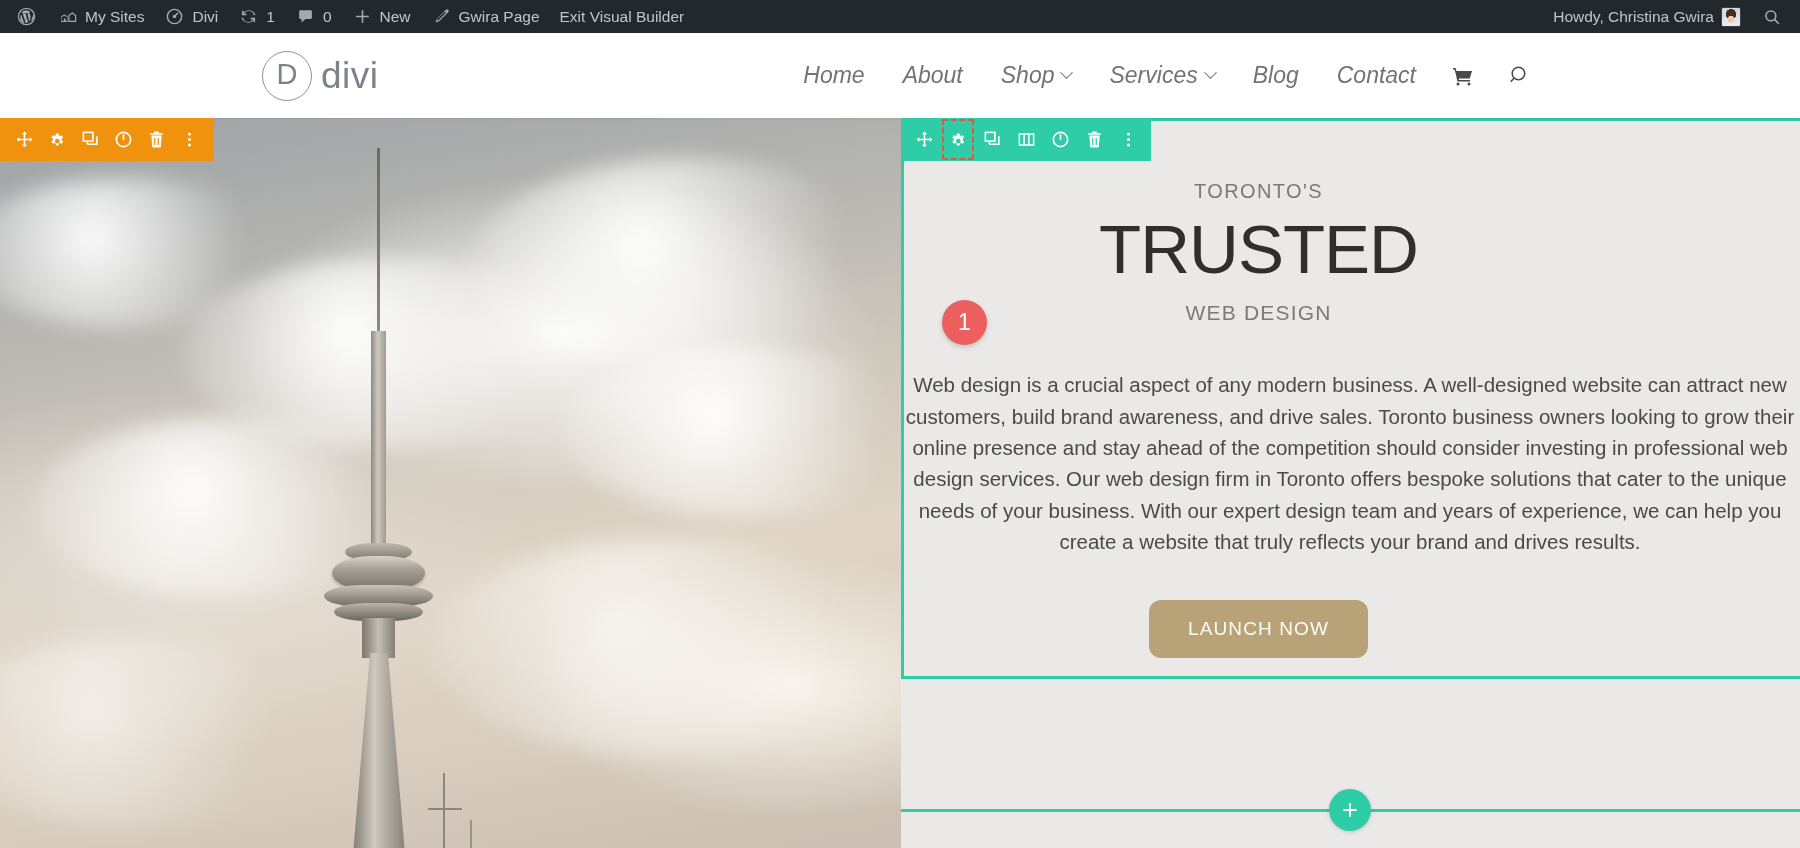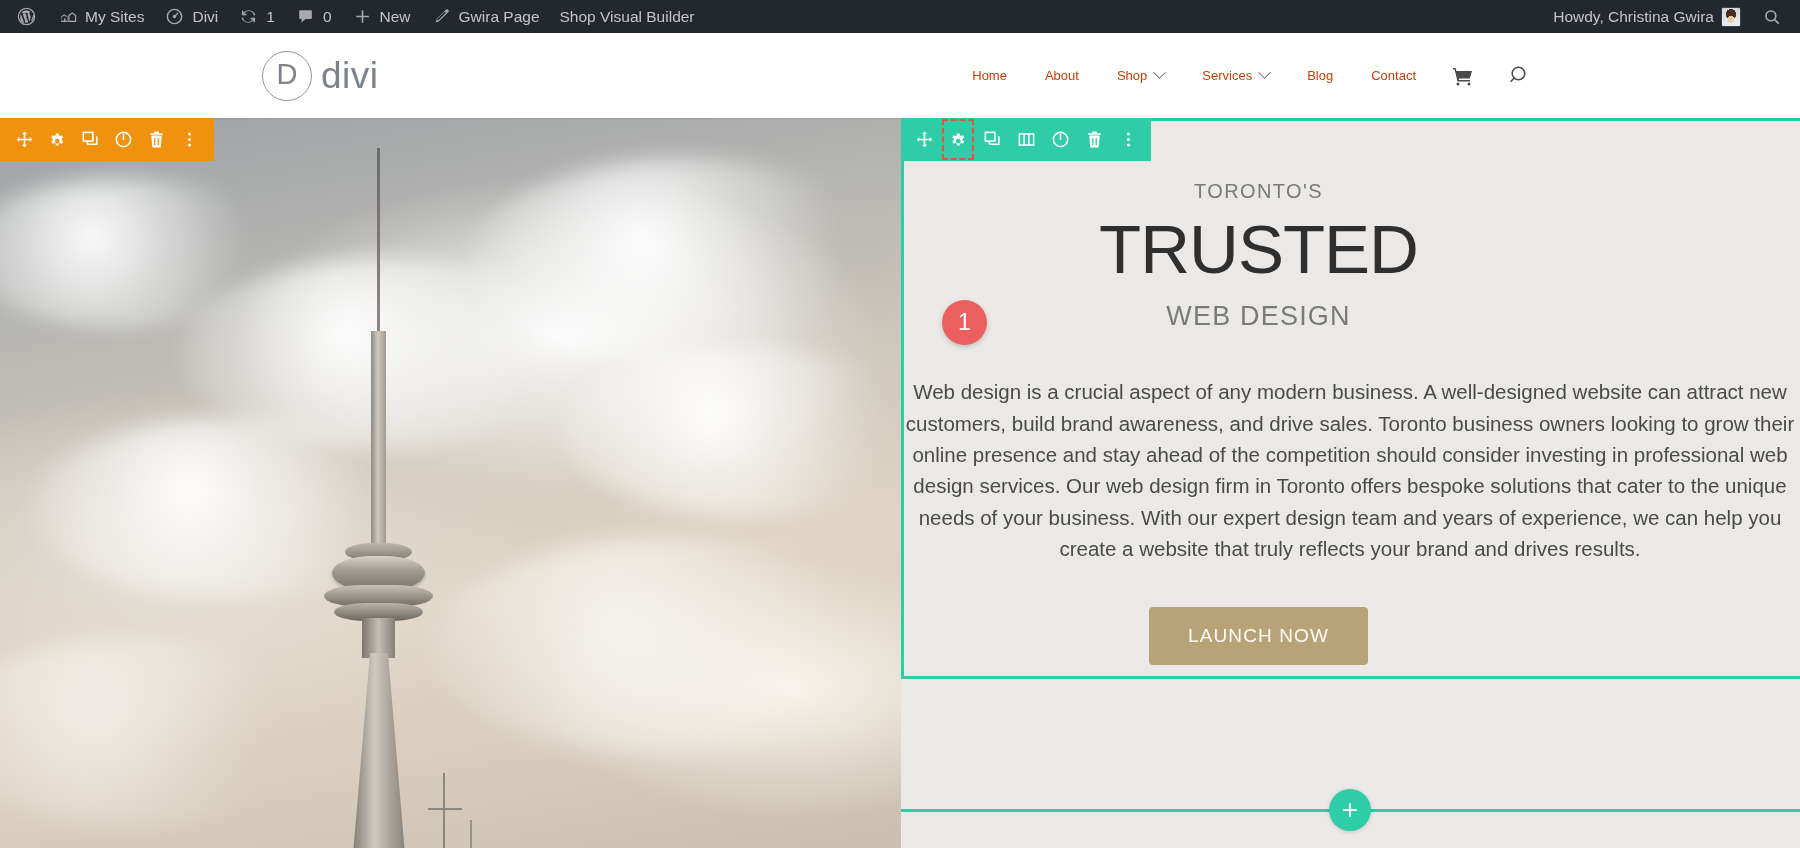--- a/index.html
+++ b/index.html
@@ -54,23 +54,23 @@
     border: 1.6px solid #8e949c;
     display: flex; align-items: center; justify-content: center;
     font-size: 29px; color: #7d838b;
     font-family: "Liberation Sans", sans-serif; font-weight: 300;
     padding-bottom: 3px;
   }
   .logo-word { font-size: 37px; color: #7d838b; font-weight: 300; letter-spacing: .5px; }
 
   .nav { margin-left: auto; margin-right: 252px; display: flex; align-items: center; gap: 0; }
   .nav a {
-    color: #c2410c; font-size: 13px; text-decoration: none;
+    color: #737373; font-size: 23px; text-decoration: none;
     padding: 0 19px; display: flex; align-items: center; gap: 8px;
-    line-height: 1; cursor: pointer;
+    line-height: 1; cursor: pointer; font-style: italic;
   }
   .caret { width: 9px; height: 9px; border-right: 1.7px solid #777b80;
            border-bottom: 1.7px solid #777b80; transform: rotate(45deg) translate(-2px,-2px); }
   .nav-ico { color: #4a4a4a; padding: 0 16px; display: flex; align-items: center; cursor: pointer; }
 
   
   .canvas {
     position: absolute; top: 118px; left: 0;
     width: 1800px; height: 730px;
     background: #ebe9e7;
@@ -162,30 +162,30 @@
   .hero { position: absolute; left: 901px; top: 0; width: 715px; text-align: center; }
   .eyebrow {
     margin-top: 62px; font-size: 20px; letter-spacing: 1.4px; color: #7a7a78;
     font-weight: 400;
   }
   .bigtitle {
     margin-top: 12px; font-size: 69px; line-height: 1.02; color: #2f2f2f;
     font-weight: 400; letter-spacing: -1px;
   }
   .subtitle {
-    margin-top: 16px; font-size: 27px; letter-spacing: 1.2px; color: #7a7a78;
+    margin-top: 16px; font-size: 21px; letter-spacing: 1.2px; color: #7a7a78;
   }
   .bodytext {
     margin: 44px auto 0; width: 898px; font-size: 20.5px; line-height: 1.53;
     color: #4a4a48; padding: 0 4px;
   }
   .cta {
     margin: 42px auto 0; display: inline-block;
     background: #b8a378; color: #fdfbf6;
-    padding: 18px 39px; border-radius: 4px;
+    padding: 18px 39px; border-radius: 12px;
     font-size: 19px; letter-spacing: 1.1px; cursor: pointer;
     border: none; font-family: inherit;
   }
 
   
   .teal-line { position: absolute; left: 901px; top: 691px; width: 899px; height: 3px; background: #2ecda7; z-index: 5; }
   .teal-plus {
     position: absolute; left: 1329px; top: 671px;
     width: 42px; height: 42px; border-radius: 50%;
     background: #2ecda7; color: #fff; z-index: 6;
@@ -257,21 +257,21 @@
     <div class="ab-item">
       <span class="ab-ico">
         <svg width="19" height="19" viewBox="0 0 24 24" fill="currentColor">
           <path d="M17.5 3.5a2.1 2.1 0 013 3L9 18 4.5 19.5 6 15 17.5 3.5zm-1.4 2.4l-9 9-.7 2.2 2.2-.7 9-9-1.5-1.5z"></path>
         </svg>
       </span>
       <span>Gwira Page</span>
     </div>
 
     <div class="ab-item">
-      <span>Shop Visual Builder</span>
+      <span>Exit Visual Builder</span>
     </div>
   </div>
 
   <div class="ab-right">
     <div class="ab-item">
       <span>Howdy, Christina Gwira</span>
       <span class="avatar-img"></span>
     </div>
     <div class="ab-item">
       <span class="ab-ico">

